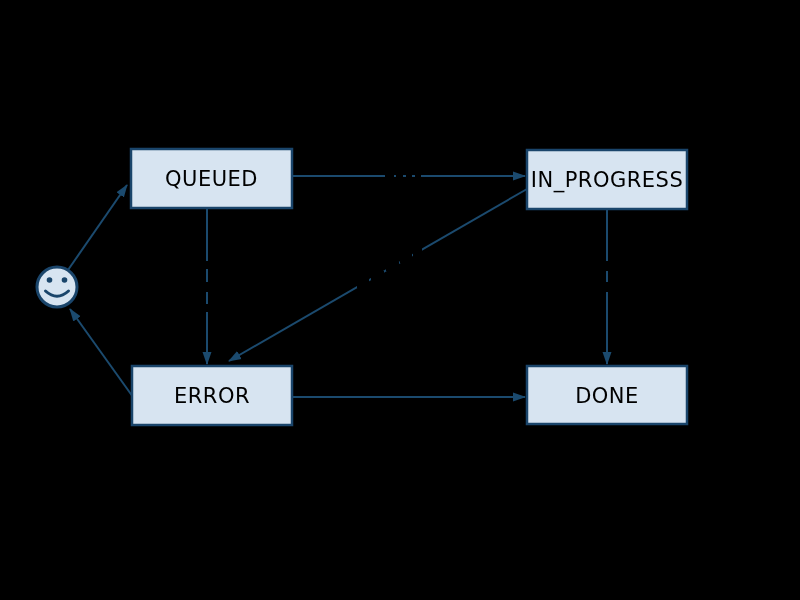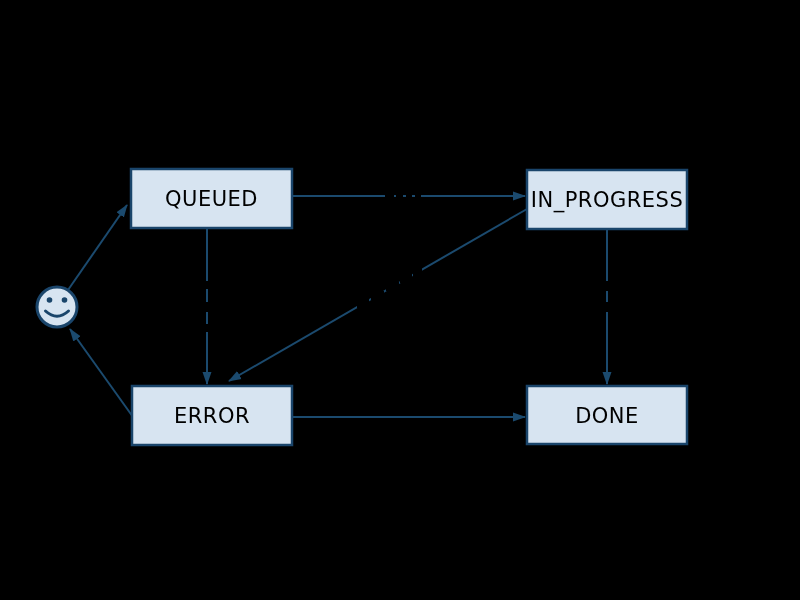--- a/index.html
+++ b/index.html
@@ -9,21 +9,20 @@
     width: 800px;
     height: 600px;
     overflow: hidden;
     font-family: "DejaVu Sans", sans-serif;
   }
   .stage {
     position: relative;
     width: 800px;
     height: 444px;
     background: #c4b5fd;
-    margin-top: 20px;
   }
   svg { display: block; }
   .node-rect {
     stroke: #1a456b;
     stroke-width: 2.5;
   }
   .node-label {
     fill: #000000;
     font-family: "DejaVu Sans", sans-serif;
     font-size: 21px;

